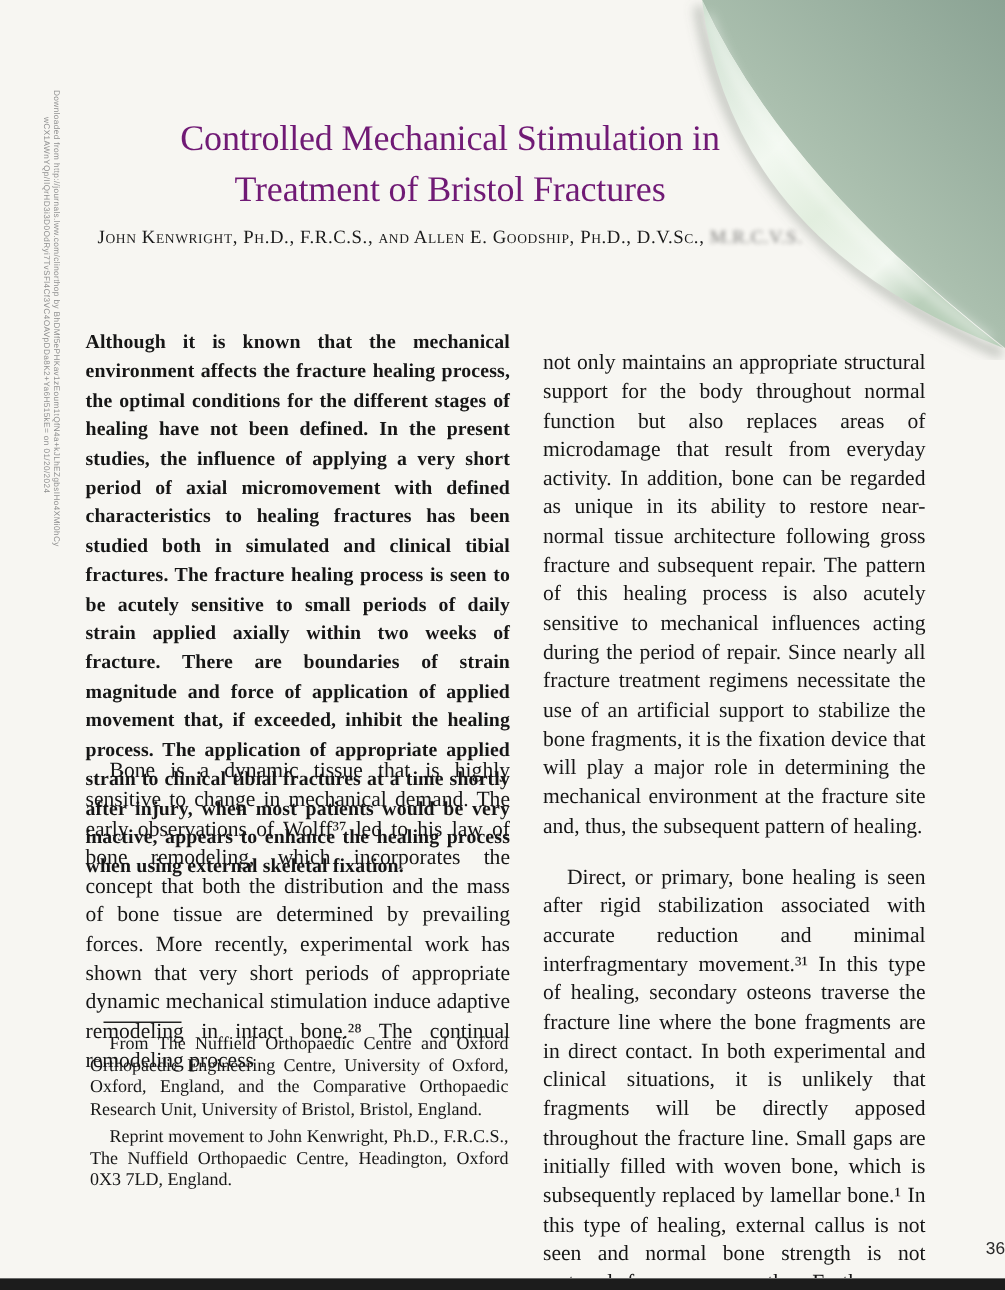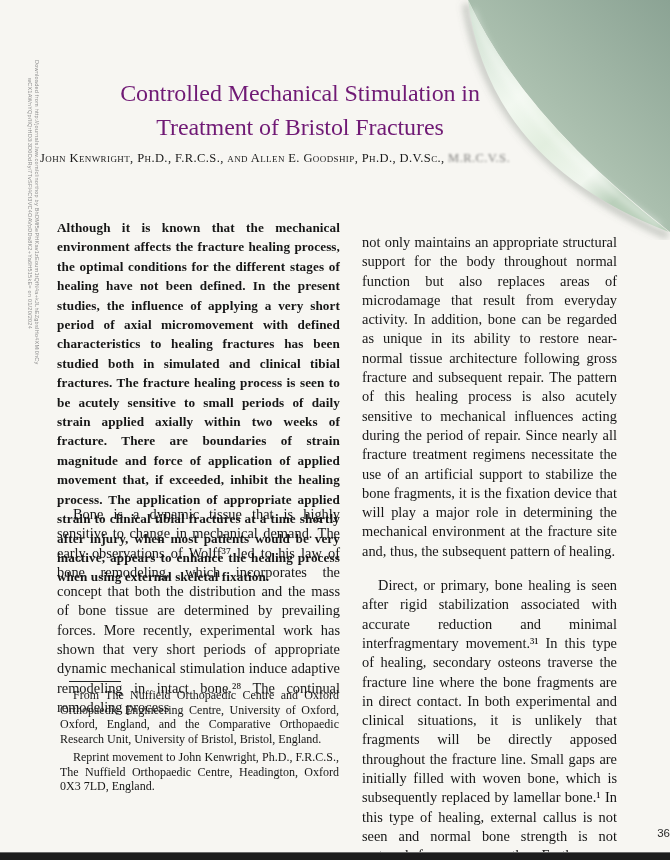--- a/index.html
+++ b/index.html
@@ -28,20 +28,21 @@
   .title-block {
     position: absolute; top: 76px; left: 40px; width: 520px;
     text-align: center;
   }
   .title-line {
     font-size: 24px; line-height: 34px; letter-spacing: -0.1px;
     color: #701a75;
   }
   .authors {
     position: absolute; top: 151px; left: 40px; width: 520px;
+    text-align: center;
     font-size: 12.5px;
     font-variant-caps: small-caps;
     letter-spacing: 0.4px;
     color: #1a1a1a;
     white-space: nowrap;
   }
   .authors .obscured {
     filter: blur(1.3px); opacity: 0.55;
   }
 

